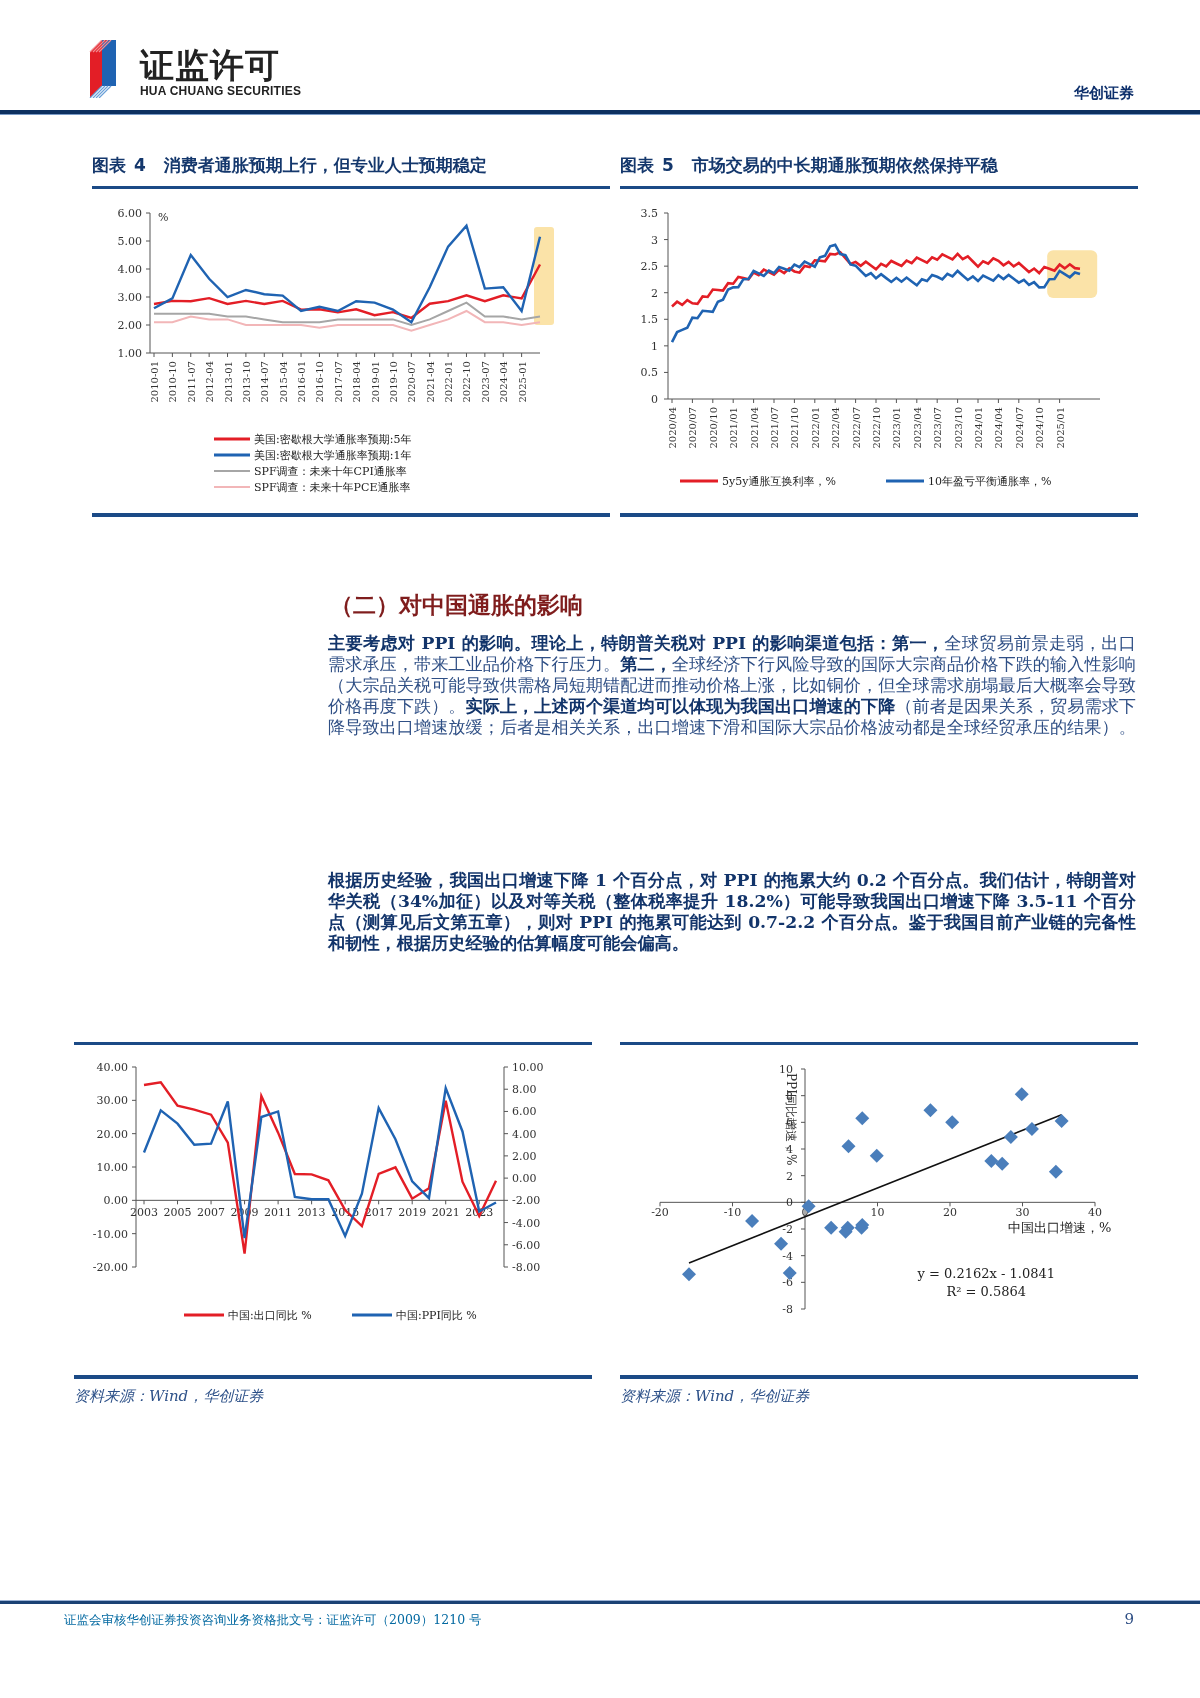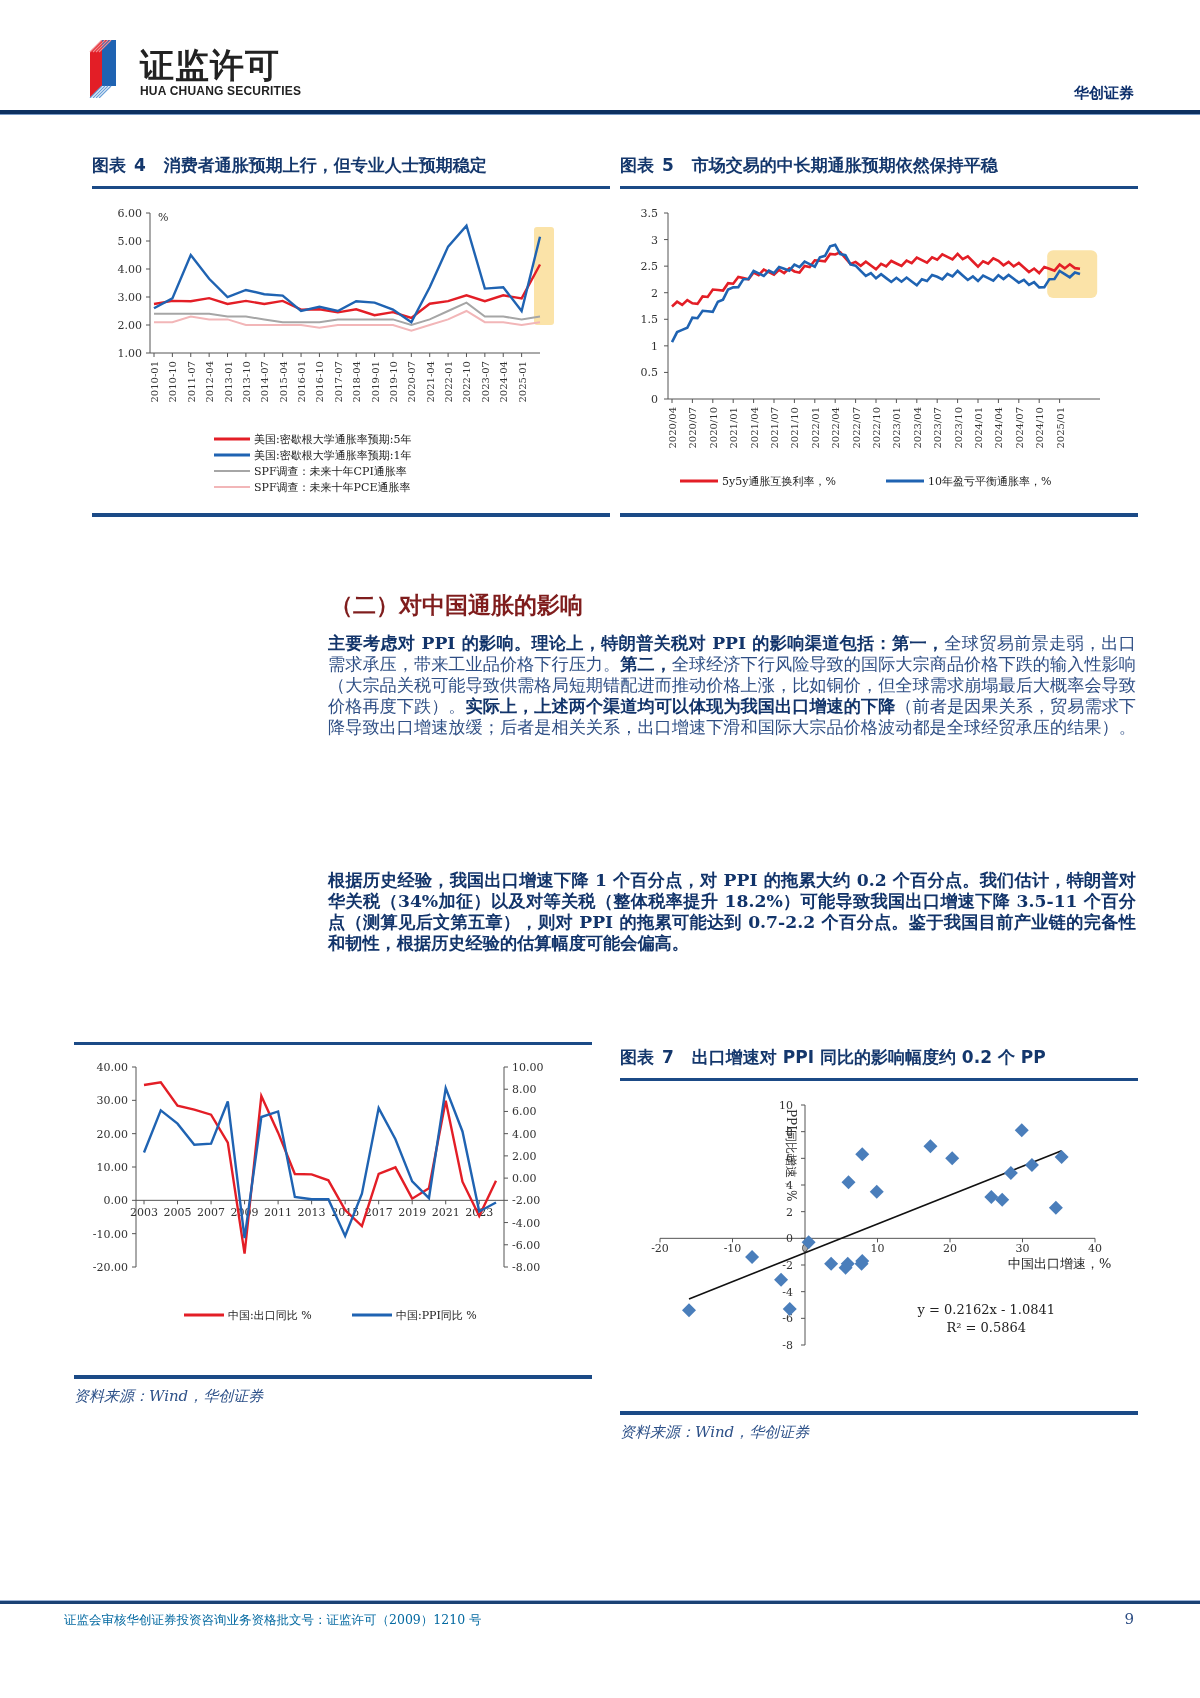--- a/index.html
+++ b/index.html
@@ -300,23 +300,20 @@
       <line x1="110" y1="270" x2="150" y2="270" stroke="#e31e26" stroke-width="3"></line>
       <text x="154" y="274" font-size="11" fill="#222">中国:出口同比 %</text>
       <line x1="278" y1="270" x2="318" y2="270" stroke="#1f63b2" stroke-width="3"></line>
       <text x="322" y="274" font-size="11" fill="#222">中国:PPI同比 %</text>
     </svg>
   <div class="panel-rule-bottom"></div>
   <div class="source">资料来源：Wind，华创证券</div>
 </div>
 
 <div class="panel" style="left:620px; top:1042px; width:518px;">
-  <div class="panel-title">
-    <span>图表</span><span class="num">7</span><span>出口增速对 PPI 同比的影响幅度约 0.2 个 PP</span>
-  </div>
   <div class="panel-rule"></div>
   <svg id="chart7" width="518" height="326" viewBox="0 0 518 326">
       <line x1="185" y1="24" x2="185" y2="264" stroke="#555"></line>
       <line x1="40" y1="157.33333333333334" x2="475" y2="157.33333333333334" stroke="#555"></line>
       <line x1="181" y1="264" x2="185" y2="264" stroke="#555"></line>
       <text x="173" y="268" font-size="11" text-anchor="end" fill="#333">-8</text>
       <line x1="181" y1="237.33333333333334" x2="185" y2="237.33333333333334" stroke="#555"></line>
       <text x="173" y="241.33333333333334" font-size="11" text-anchor="end" fill="#333">-6</text>
       <line x1="181" y1="210.66666666666669" x2="185" y2="210.66666666666669" stroke="#555"></line>
       <text x="173" y="214.66666666666669" font-size="11" text-anchor="end" fill="#333">-4</text>

